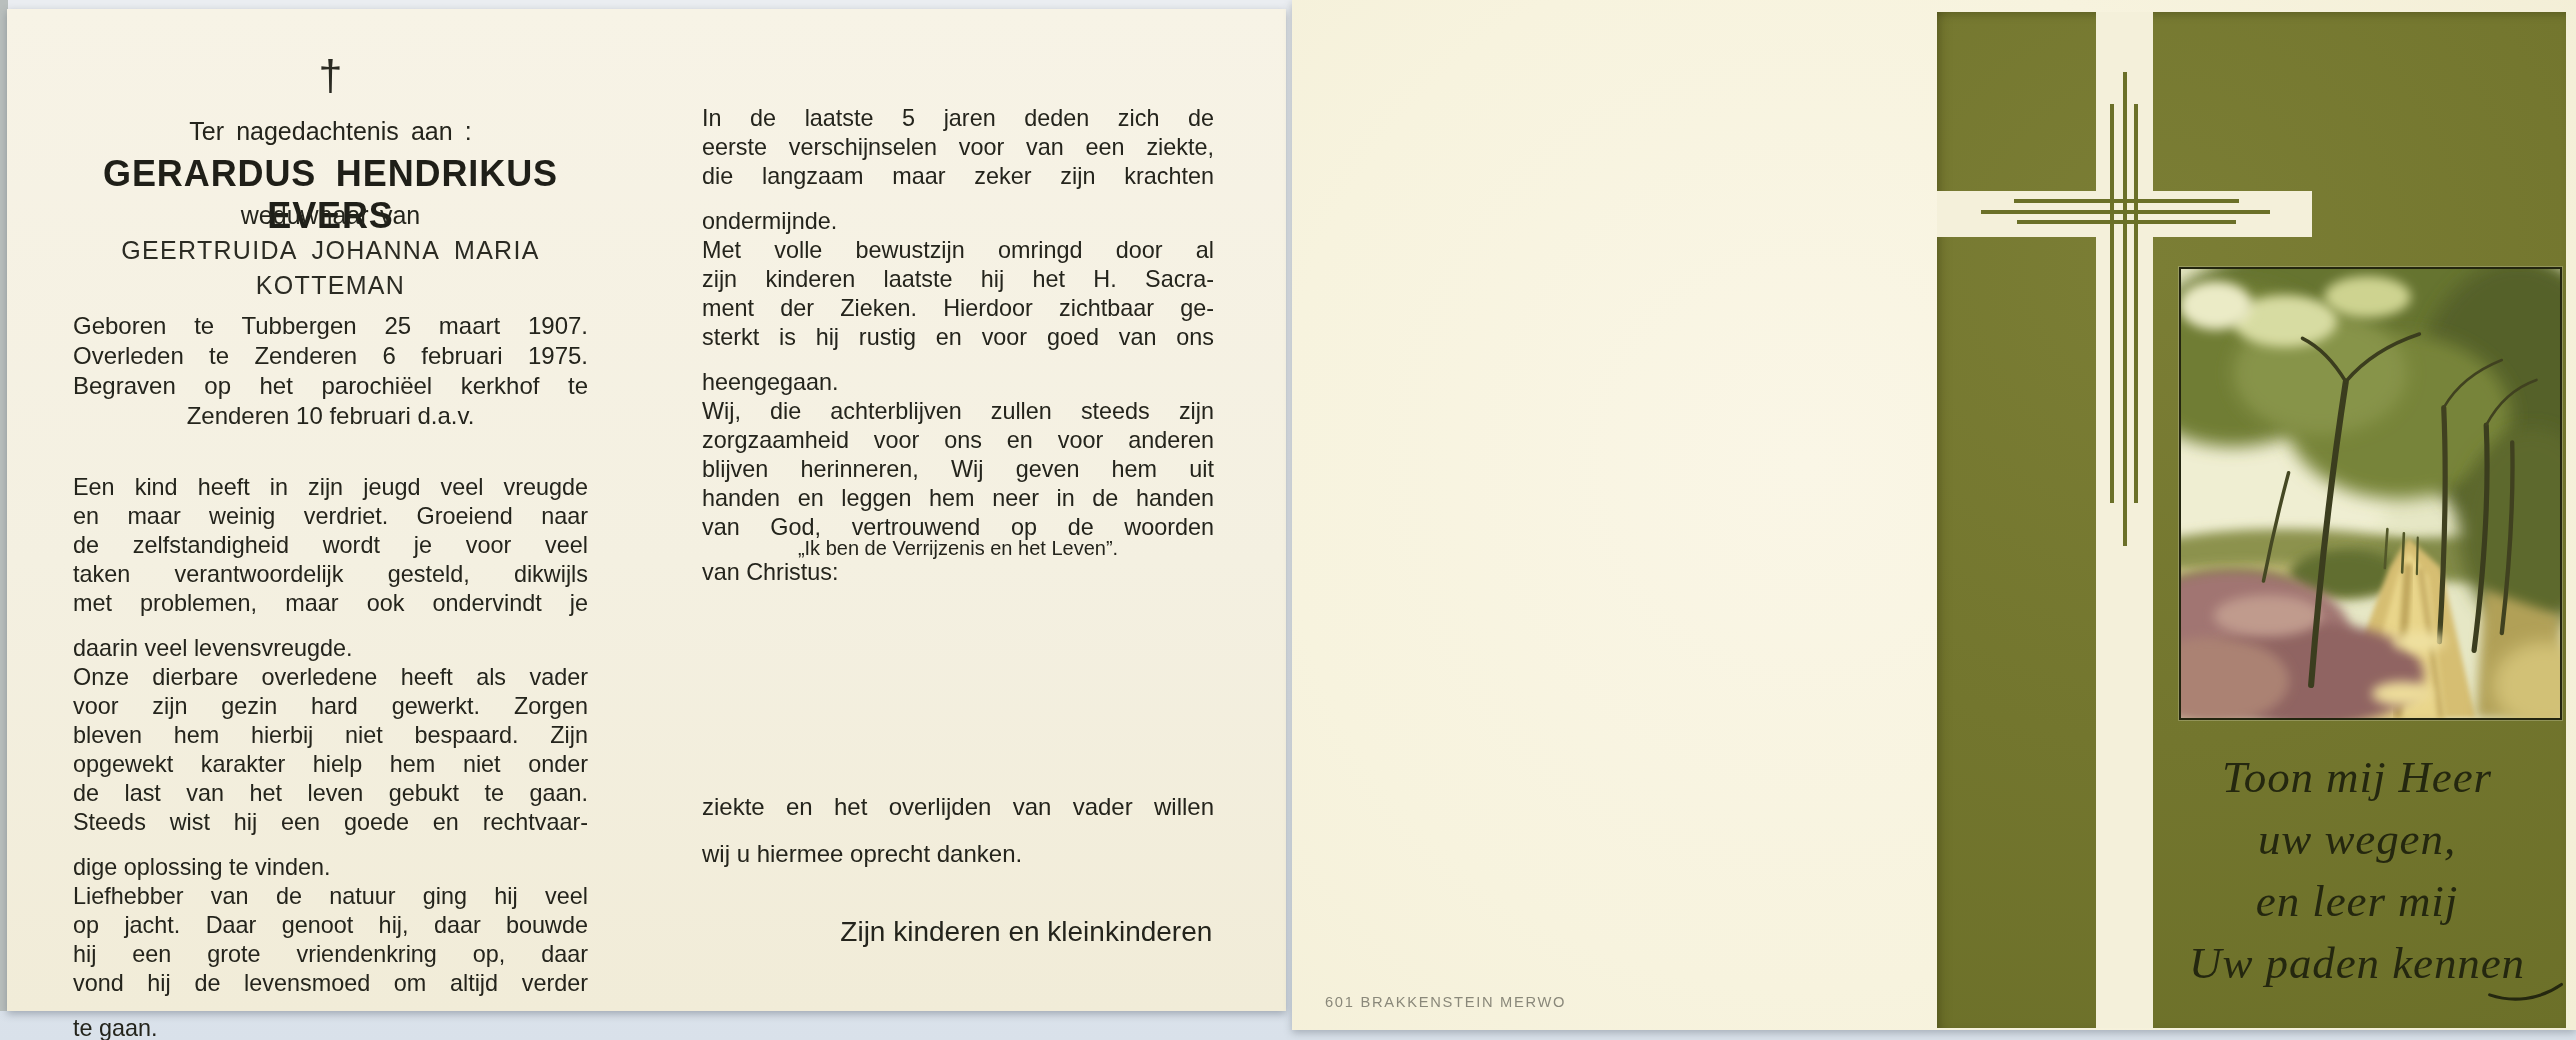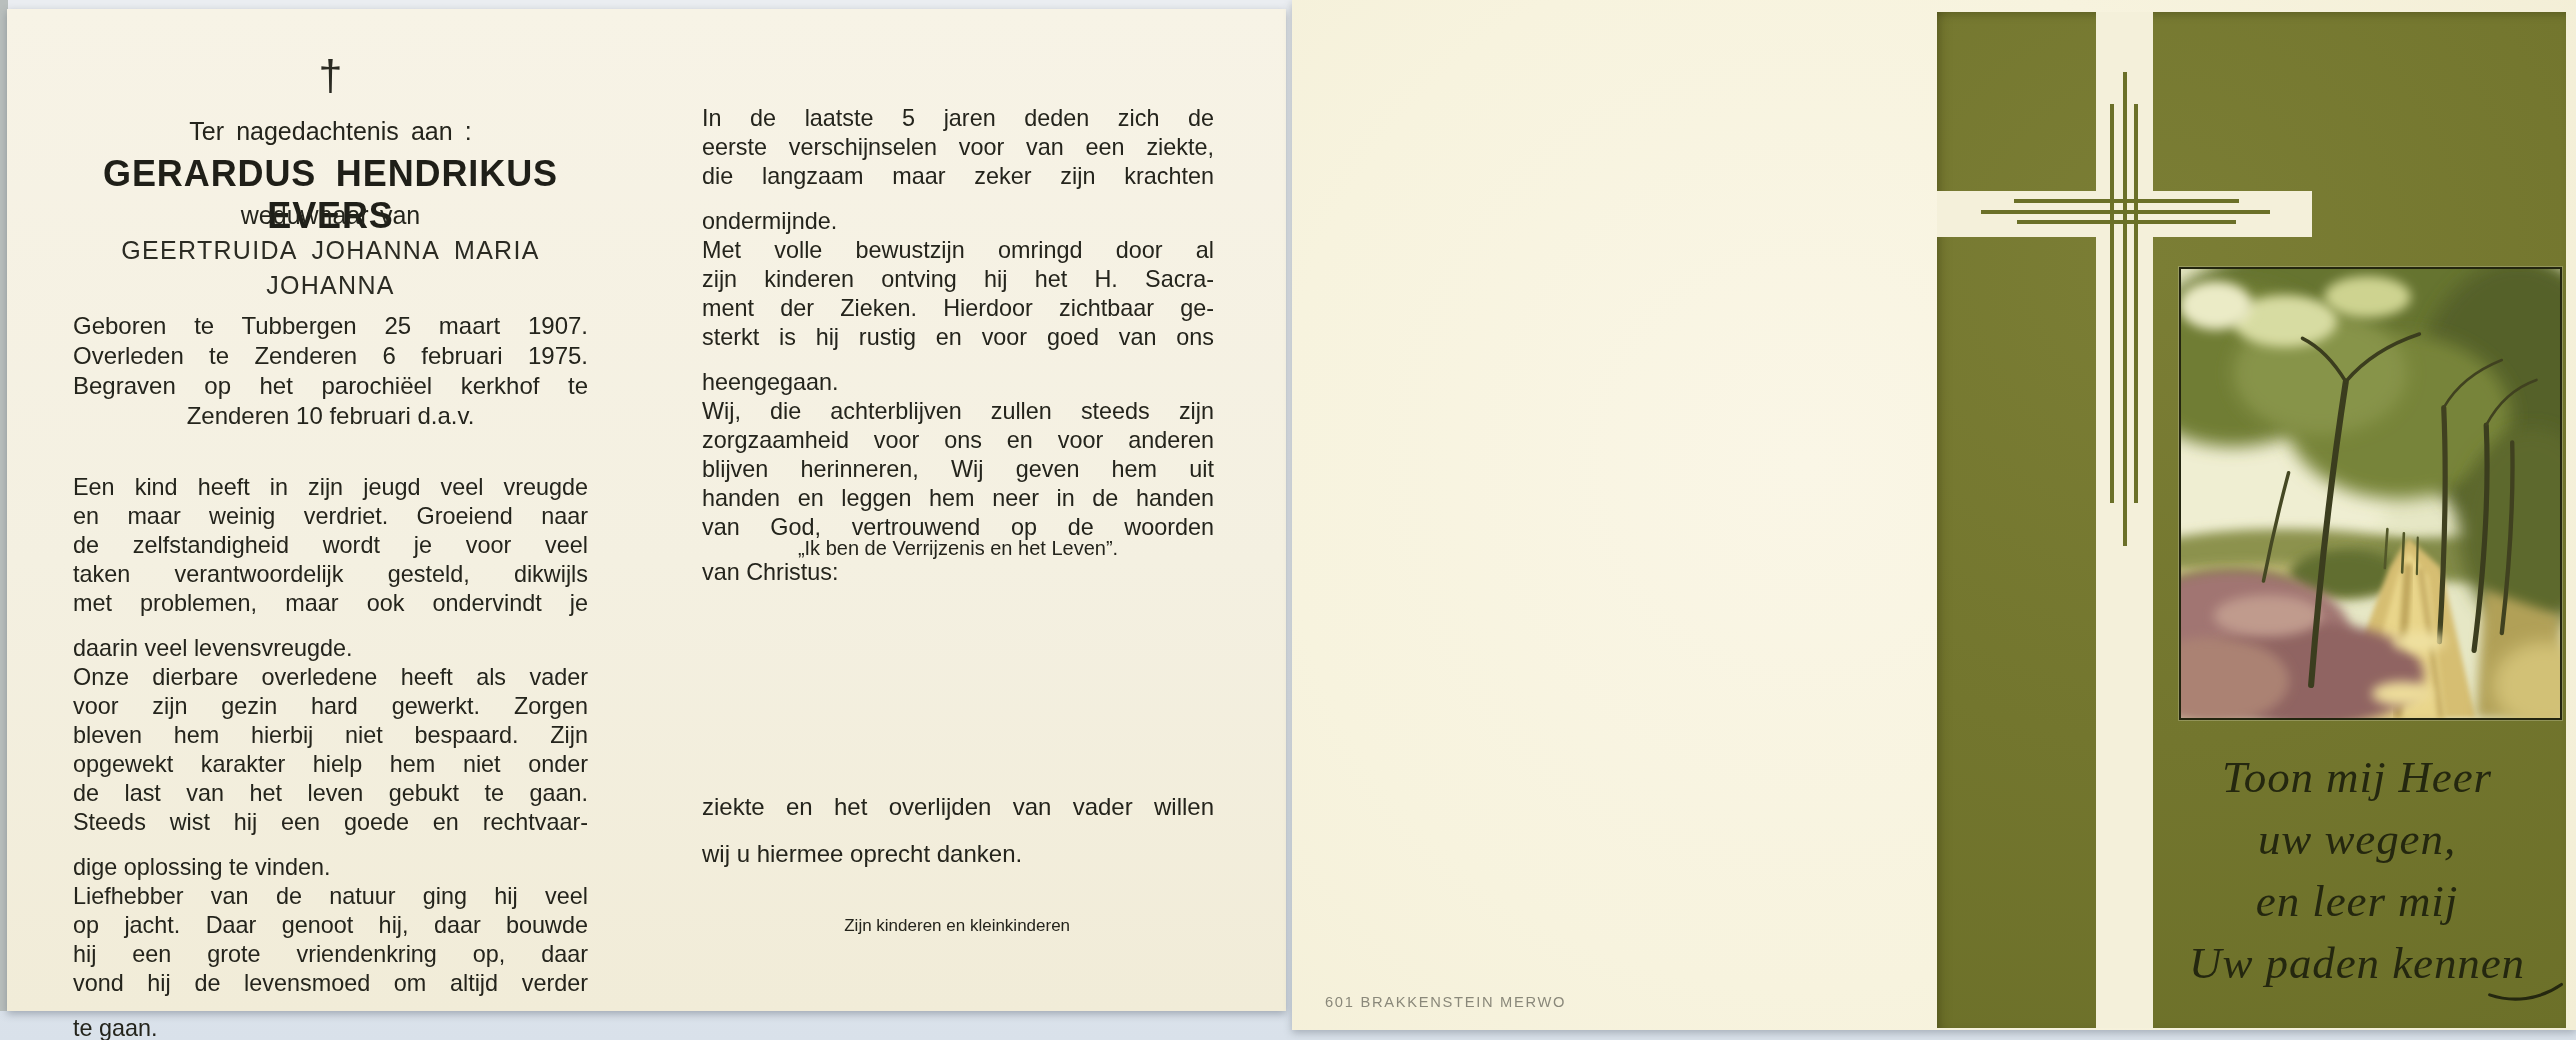--- a/index.html
+++ b/index.html
@@ -38,21 +38,21 @@
 
   .dates-block{top:302px;font-size:24px;}
   .dates-block .line{line-height:30px;}
   .body-block-1{top:464px;font-size:23.4px;}
   .body-block-1 .line{line-height:29px;}
   .body-block-2{top:95px;font-size:23.4px;}
   .body-block-2 .line{line-height:29px;}
   .scripture-quote{top:528px;font-size:20px;text-align:center;}
   .thanks-block{top:782px;font-size:24px;}
   .thanks-block .line{line-height:31px;}
-  .signature-line{top:907px;font-size:17px;text-align:center;padding-right:1.7px;box-sizing:border-box;}
+  .signature-line{top:907px;font-size:28px;text-align:right;padding-right:1.7px;box-sizing:border-box;}
 
   
   .card-right{
     position:absolute;left:1292px;top:0;width:1284px;height:1030px;
     background:radial-gradient(circle at 40% 45%,#faf6e6 0%,#f7f3de 55%,#f3eed6 100%);
     box-shadow:0 2.6px 7.8px rgba(90,100,110,.4);
   }
   .printer-mark{
     position:absolute;left:33px;top:994px;font-size:14.7px;letter-spacing:1.7px;
     color:#8a887a;
@@ -95,21 +95,21 @@
 
   <div class="scan-strip-left"></div>
 
   <div class="card-left">
     <div class="col col1">
       <div class="cross-glyph">†</div>
       <div class="intro-line">Ter nagedachtenis aan :</div>
       <div class="deceased-name">GERARDUS HENDRIKUS EVERS</div>
       <div class="relation-line">weduwnaar van</div>
       <div class="spouse1">GEERTRUIDA JOHANNA MARIA</div>
-      <div class="spouse2">JOHANNA</div>
+      <div class="spouse2">KOTTEMAN</div>
       <div class="dates-block">
           <div class="line j">Geboren te Tubbergen 25 maart 1907.</div>
           <div class="line j">Overleden te Zenderen 6 februari 1975.</div>
           <div class="line j">Begraven op het parochiëel kerkhof te</div>
           <div class="line c">Zenderen 10 februari d.a.v.</div>
         </div>
       <div class="body-block-1">
           <div class="line j">Een kind heeft in zijn jeugd veel vreugde</div>
           <div class="line j">en maar weinig verdriet. Groeiend naar</div>
           <div class="line j">de zelfstandigheid wordt je voor veel</div>
@@ -131,21 +131,21 @@
         </div>
     </div>
 
     <div class="col col2">
       <div class="body-block-2">
           <div class="line j">In de laatste 5 jaren deden zich de</div>
           <div class="line j">eerste verschijnselen voor van een ziekte,</div>
           <div class="line j">die langzaam maar zeker zijn krachten</div>
           <div class="line l">ondermijnde.</div>
           <div class="line j">Met volle bewustzijn omringd door al</div>
-          <div class="line j">zijn kinderen ontving hij het H. Sacra-</div>
+          <div class="line j">zijn kinderen laatste hij het H. Sacra-</div>
           <div class="line j">ment der Zieken. Hierdoor zichtbaar ge-</div>
           <div class="line j">sterkt is hij rustig en voor goed van ons</div>
           <div class="line l">heengegaan.</div>
           <div class="line j">Wij, die achterblijven zullen steeds zijn</div>
           <div class="line j">zorgzaamheid voor ons en voor anderen</div>
           <div class="line j">blijven herinneren, Wij geven hem uit</div>
           <div class="line j">handen en leggen hem neer in de handen</div>
           <div class="line j">van God, vertrouwend op de woorden</div>
           <div class="line l">van Christus:</div>
         </div>

